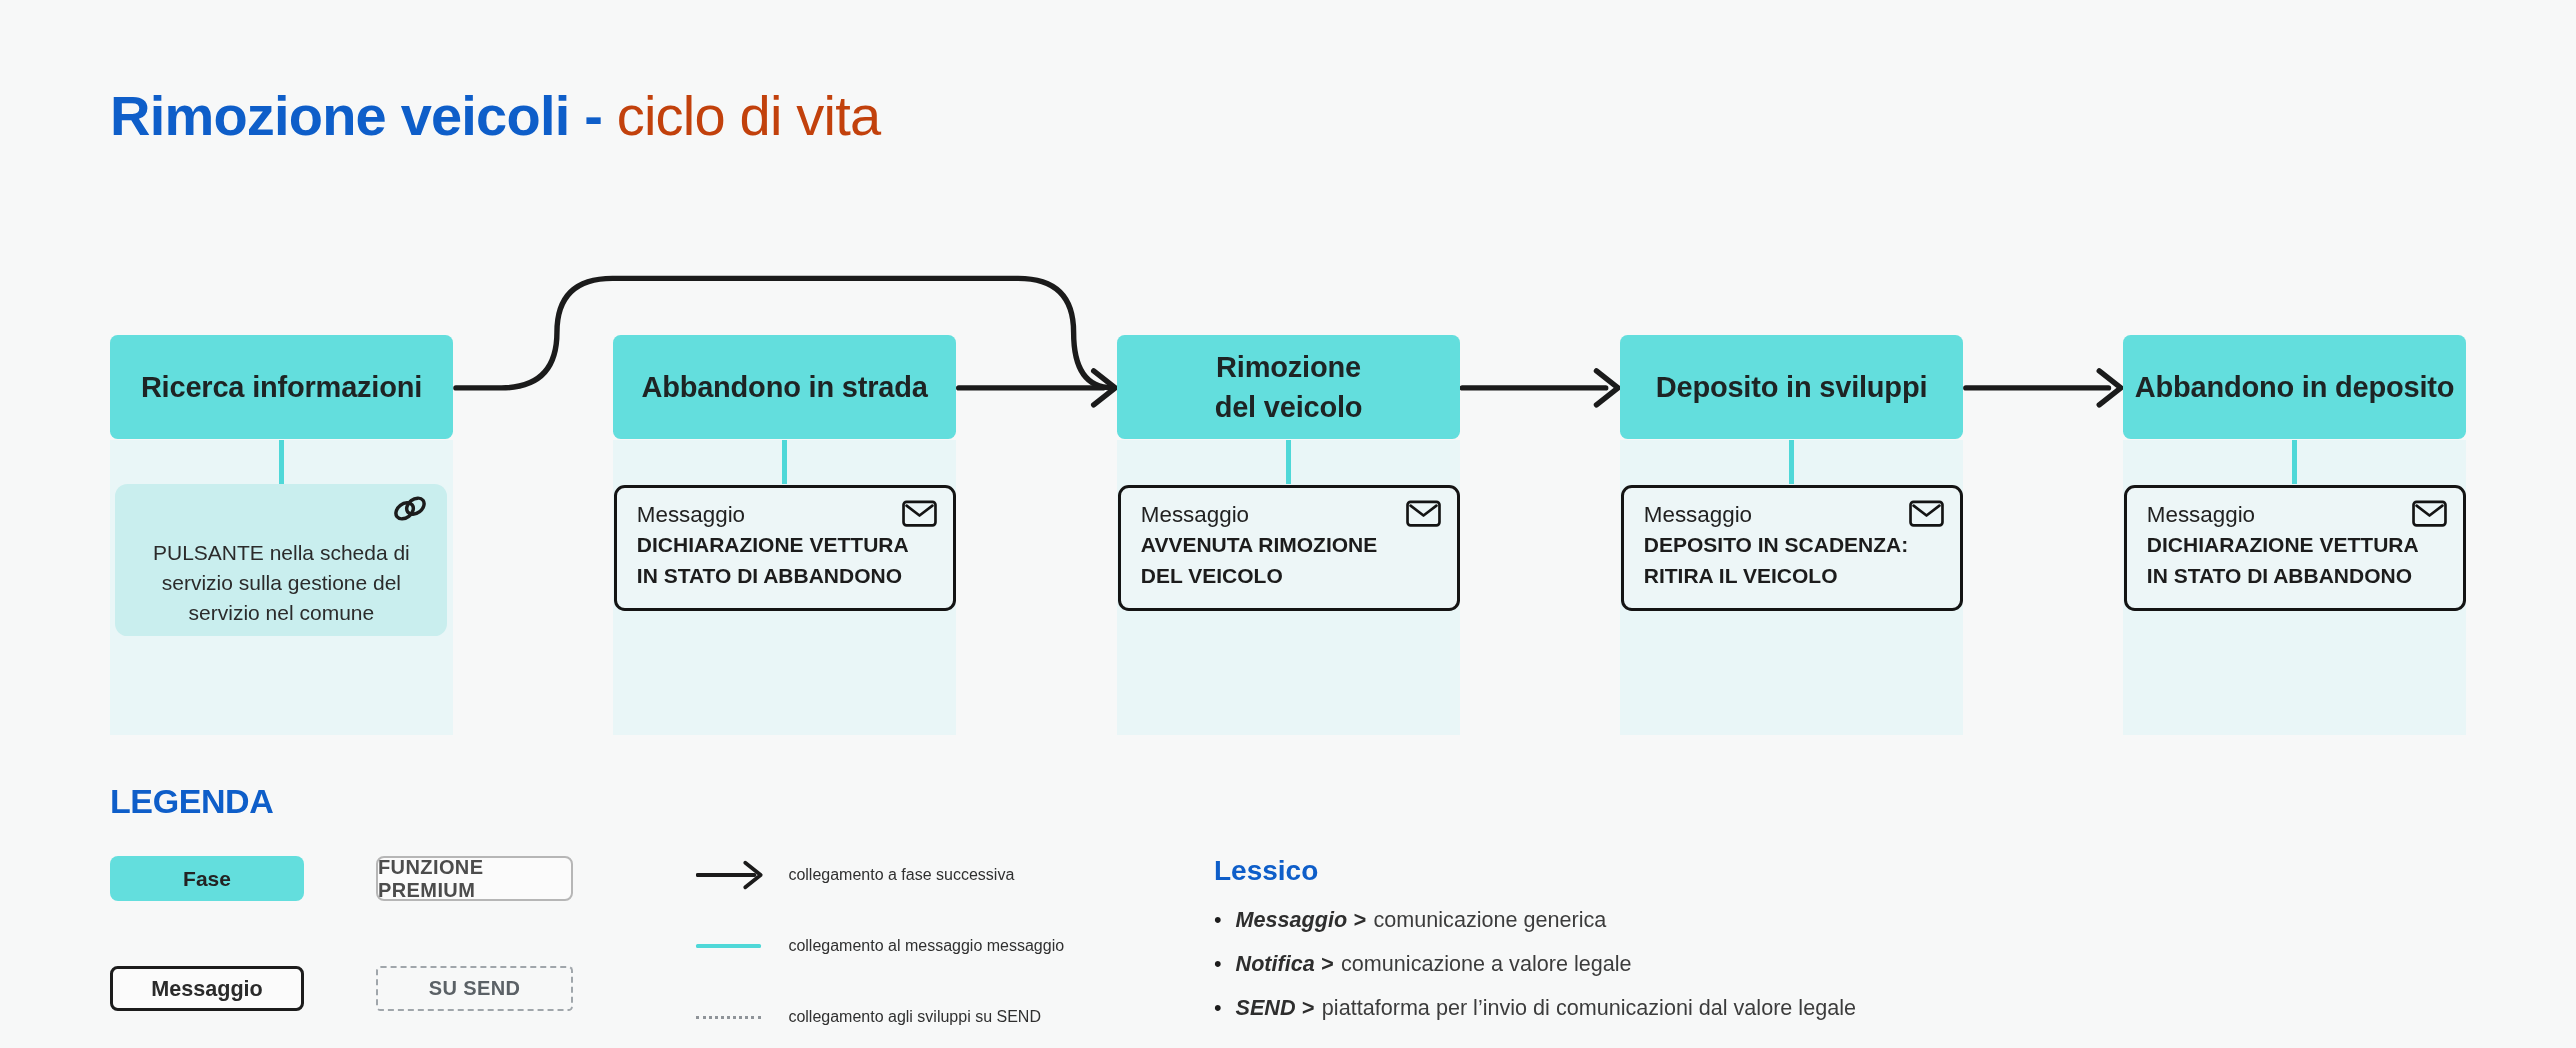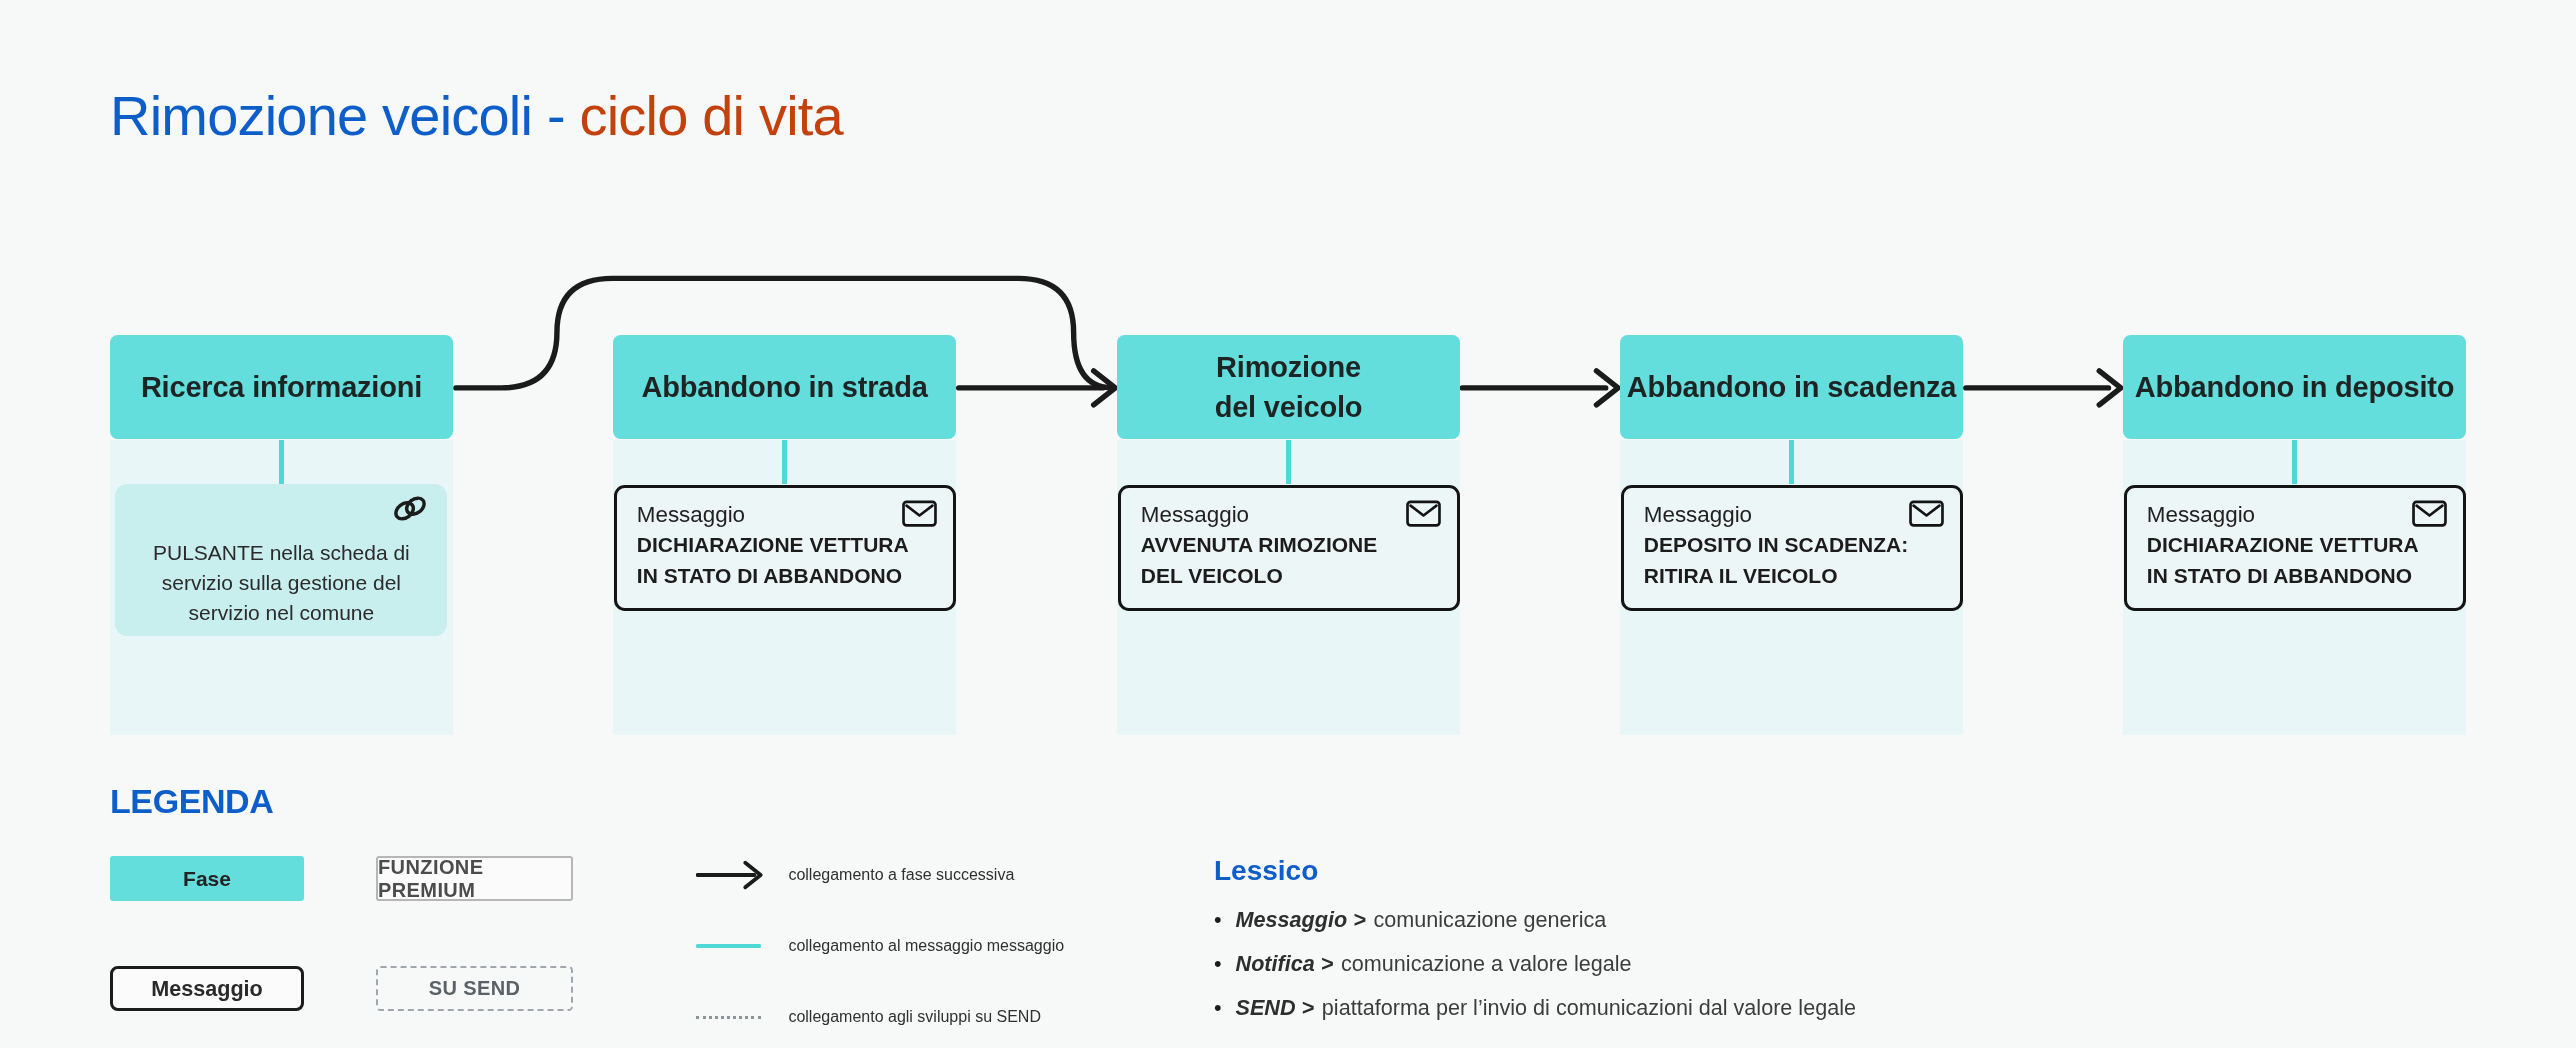--- a/index.html
+++ b/index.html
@@ -2,21 +2,21 @@
 <html style="font-size:12.3px"><head>
 <meta charset="utf-8">
 <style>
   html,body{margin:0;padding:0;background:#f7f8f8;}
   body{width:2576px;height:1048px;overflow:hidden;position:relative;
        font-family:"Liberation Sans",sans-serif;color:#262626;}
   .canvas{position:absolute;inset:0;}
 
   
   .title{position:absolute;left:110px;top:83px;font-size:56px;letter-spacing:-0.8px;color:#0e5ec9;white-space:nowrap;}
-  .title .t-bold{font-weight:400;}
+  .title .t-bold{font-weight:700;}
   .title .t-light{font-weight:300;color:#c2410c;}
 
   
   .connectors{position:absolute;left:0;top:0;width:2576px;height:1048px;pointer-events:none;}
   .connectors path,.connectors line,.connectors polyline{
     stroke:#1b1b1b;stroke-width:7;fill:none;stroke-linecap:round;stroke-linejoin:round;}
 
   
   .col{position:absolute;top:0;width:343px;height:771px;}
   .colbg{position:absolute;left:0;top:440px;width:343px;height:295px;background:#e9f6f7;}
@@ -35,21 +35,21 @@
   
   .msg{position:absolute;left:0.8px;top:485px;width:342px;height:126px;box-sizing:border-box;
        background:#edf6f7;border:3.9px solid #141414;border-radius:10.8px;padding:11.6px 18.5px 0 20px;}
   .msg-kind{font-size:22.4px;color:#212121;line-height:29px;}
   .msg-line{font-size:21px;font-weight:700;color:#1c1c1c;line-height:31px;white-space:nowrap;}
   .msg-icon{position:absolute;right:15.4px;top:12.3px;}
 
   
   .legend-heading{position:absolute;left:110px;top:782px;font-size:34px;font-weight:700;color:#0e5ec9;letter-spacing:-0.4px;}
   .lg-box{position:absolute;box-sizing:border-box;display:flex;align-items:center;justify-content:center;
-          font-weight:700;border-radius:3px;}
+          font-weight:700;border-radius:8px;}
   .lg-fase{left:110px;top:856px;width:194px;height:45px;background:#63dedd;font-size:21px;color:#232323;}
   .lg-premium{left:376px;top:856px;width:197px;height:45px;background:#fbfbfb;border:2.3px solid #b6b6b6;
               font-size:20px;color:#4c4c4c;letter-spacing:0.4px;}
   .lg-messaggio{left:110px;top:966px;width:194px;height:45px;background:#fbfbfb;border:3.1px solid #1c1c1c;
                 border-radius:7.7px;font-size:21.6px;color:#2a2a2a;}
   .lg-send{left:376px;top:966px;width:197px;height:45px;background:transparent;border:2.3px dashed #a0a6ab;
            border-radius:4.6px;font-size:20px;color:#5b6166;letter-spacing:0.4px;}
 
   .lg-line{position:absolute;left:696px;height:34px;display:flex;align-items:center;}
   .lg-line .sym{width:77px;margin-right:15.4px;display:flex;align-items:center;}
@@ -133,21 +133,21 @@
       </svg>
       <div class="msg-kind">Messaggio</div>
       <div class="msg-line">AVVENUTA RIMOZIONE</div>
       <div class="msg-line">DEL VEICOLO</div>
     </div>
   </div>
 
   <div class="col" style="left:1620px">
     <div class="colbg"></div>
     <div class="phase">
-      <span>Abbandono in scadenza</span>
+      <span>Deposito in sviluppi</span>
 
     </div>
     <div class="vconn"></div>
     <div class="msg">
       <svg class="msg-icon" width="35" height="28" viewBox="0 0 46 36">
         <rect x="2" y="2" width="42" height="31" rx="4" fill="none" stroke="#141414" stroke-width="3.5"></rect>
         <polyline points="6,7 23,20 40,7" fill="none" stroke="#141414" stroke-width="3.5" stroke-linecap="round" stroke-linejoin="round"></polyline>
       </svg>
       <div class="msg-kind">Messaggio</div>
       <div class="msg-line">DEPOSITO IN SCADENZA:</div>

